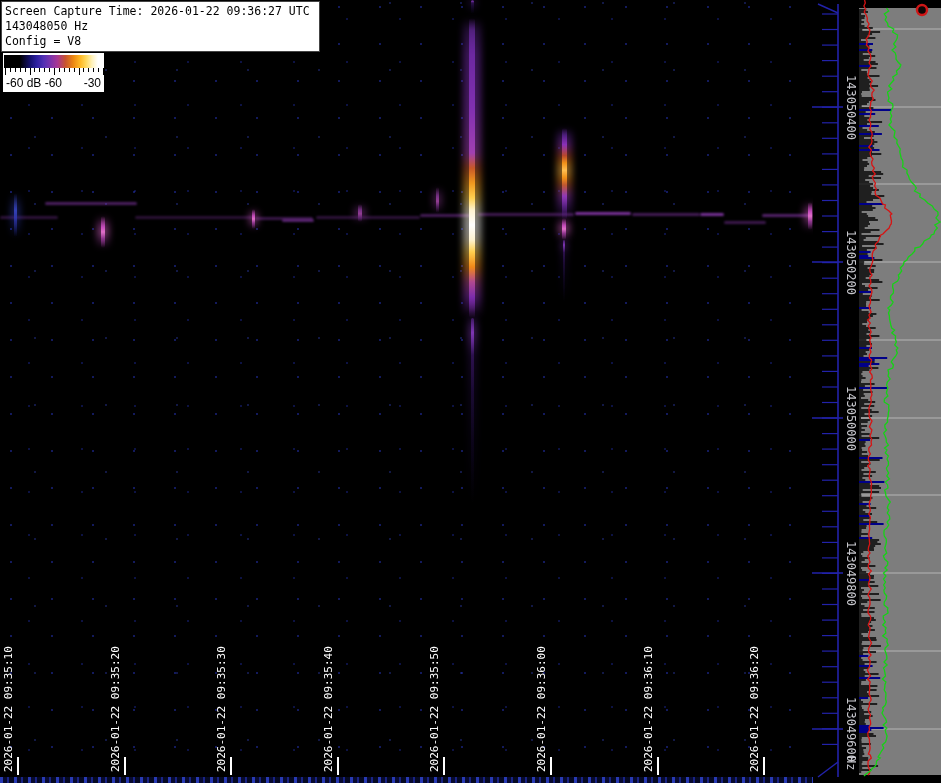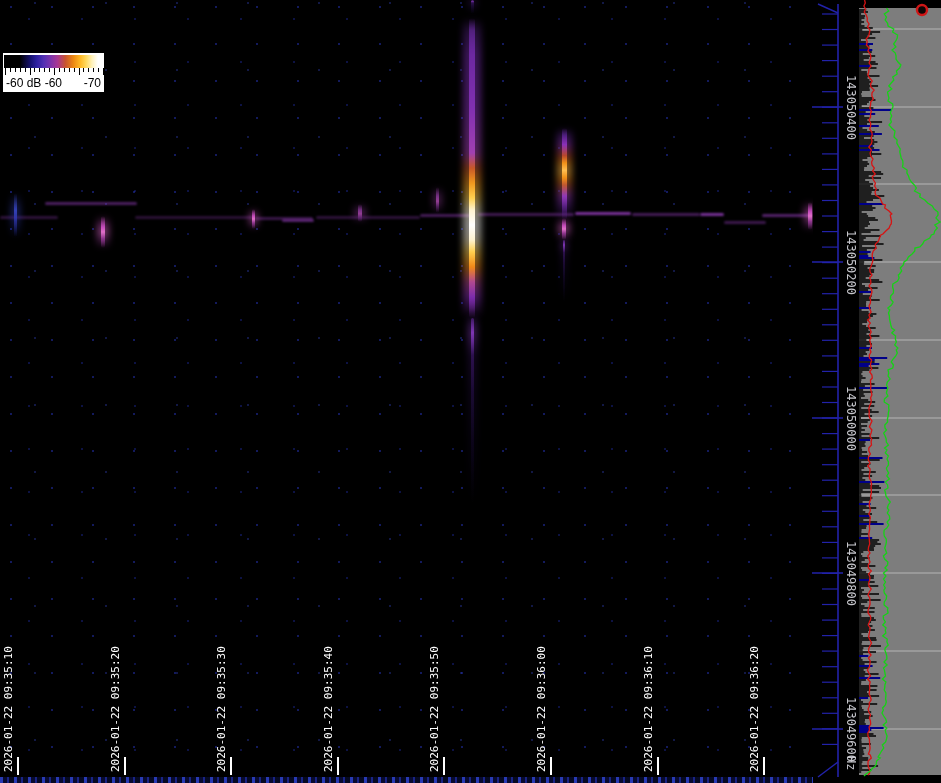--- a/index.html
+++ b/index.html
@@ -226,20 +226,25 @@
         <line x1="0" y1="651" x2="82" y2="651" stroke="#b6b6b6" stroke-width="1"></line>
         <line x1="0" y1="729" x2="82" y2="729" stroke="#b6b6b6" stroke-width="1"></line>
         <path d="M0 10H7.2M0 12H9.0M0 14H2.1M0 16H6.1M0 18H5.5M0 20H2.5M0 22H5.1M0 24H2.3M0 26H5.5M0 28H13.8M0 30H3.3M0 32H21.1M0 34H13.1M0 36H8.7M0 38H16.4M0 40H2.0M0 42H6.9M0 46H10.3M0 48H10.1M0 52H12.8M0 54H3.8M0 56H16.2M0 58H9.9M0 60H4.7M0 62H16.5M0 64H18.9M0 68H17.5M0 70H2.3M0 72H7.9M0 74H8.3M0 76H20.5M0 78H8.6M0 80H10.5M0 82H12.1M0 84H10.4M0 86H19.1M0 88H10.5M0 90H10.8M0 92H3.0M0 94H2.2M0 96H2.7M0 98H13.3M0 100H16.5M0 102H9.9M0 104H8.0M0 106H2.7M0 108H14.4M0 112H6.7M0 116H5.3M0 118H10.6M0 120H8.4M0 122H23.1M0 124H8.0M0 128H3.5M0 130H8.1M0 132H15.8M0 136H14.6M0 138H5.0M0 140H15.2M0 142H18.4M0 144H15.3M0 148H15.1M0 152H13.0M0 154H22.3M0 156H13.0M0 158H8.3M0 160H3.5M0 162H8.7M0 164H10.1M0 166H8.0M0 168H5.2M0 170H5.0M0 172H22.1M0 174H24.2M0 176H9.7M0 178H22.0M0 180H6.2M0 182H10.1M0 184H14.1M0 186H11.2M0 188H14.1M0 190H19.9M0 192H12.7M0 194H12.2M0 196H25.3M0 198H20.8M0 200H14.0M0 202H7.5M0 206H13.2M0 208H16.5M0 210H13.8M0 212H2.7M0 214H7.8M0 216H9.1M0 218H16.3M0 220H18.9M0 222H10.0M0 224H11.0M0 226H8.9M0 228H5.7M0 230H20.5M0 232H11.7M0 234H2.5M0 236H21.6M0 238H6.8M0 240H4.6M0 242H19.5M0 244H24.6M0 246H3.1M0 248H17.5M0 250H7.9M0 254H8.6M0 260H23.4M0 262H5.2M0 264H4.9M0 266H16.7M0 268H8.6M0 270H15.2M0 272H15.1M0 274H12.3M0 276H10.5M0 278H6.7M0 280H20.1M0 282H23.4M0 284H3.0M0 286H6.0M0 288H18.6M0 290H9.1M0 294H3.8M0 296H12.7M0 298H11.8M0 300H20.7M0 302H7.2M0 304H7.0M0 306H7.1M0 310H2.6M0 312H9.6M0 314H17.4M0 316H13.9M0 318H10.4M0 320H9.7M0 322H8.1M0 324H3.3M0 326H7.1M0 328H16.7M0 330H9.4M0 332H11.3M0 334H7.5M0 336H20.4M0 338H11.7M0 340H7.4M0 342H11.3M0 344H13.0M0 346H7.4M0 350H10.1M0 352H6.7M0 354H8.0M0 356H4.5M0 362H15.6M0 368H19.4M0 370H10.4M0 372H3.4M0 374H2.3M0 376H3.6M0 378H6.6M0 380H2.4M0 382H2.0M0 384H15.6M0 386H5.9M0 390H4.1M0 392H13.5M0 394H4.7M0 396H5.8M0 398H2.0M0 400H9.2M0 402H16.2M0 404H5.2M0 406H15.3M0 408H2.2M0 410H12.7M0 412H19.7M0 414H5.5M0 416H13.1M0 418H2.0M0 420H10.9M0 422H8.7M0 424H2.0M0 426H8.1M0 428H2.5M0 430H5.9M0 432H2.2M0 434H10.7M0 436H2.5M0 438H20.2M0 442H6.6M0 444H5.7M0 446H6.5M0 448H2.6M0 450H3.1M0 452H8.1M0 454H2.8M0 456H9.0M0 460H20.7M0 462H2.2M0 464H11.4M0 466H8.3M0 468H5.2M0 470H2.5M0 472H16.8M0 474H4.4M0 476H13.1M0 478H3.4M0 480H6.3M0 484H10.9M0 486H20.2M0 488H22.0M0 490H3.7M0 492H20.1M0 494H2.2M0 496H2.4M0 498H13.4M0 500H11.4M0 502H3.6M0 506H7.5M0 508H17.2M0 510H3.8M0 512H6.3M0 514H13.0M0 518H11.7M0 520H4.3M0 522H18.2M0 526H7.6M0 528H7.1M0 530H2.6M0 532H2.4M0 534H8.9M0 536H2.1M0 540H20.1M0 542H18.4M0 544H21.8M0 546H16.2M0 548H14.9M0 550H15.0M0 552H4.3M0 554H2.0M0 556H3.3M0 558H10.6M0 560H5.8M0 562H2.5M0 564H9.0M0 566H16.4M0 568H2.0M0 570H3.1M0 572H7.2M0 574H11.1M0 576H15.0M0 578H14.8M0 582H15.7M0 584H8.9M0 586H19.3M0 588H2.0M0 590H5.0M0 592H3.2M0 594H20.0M0 596H2.0M0 598H3.1M0 600H21.6M0 602H8.3M0 604H2.0M0 606H5.5M0 608H15.8M0 610H4.1M0 612H15.5M0 614H2.2M0 616H2.4M0 618H15.0M0 620H16.8M0 622H12.1M0 624H9.0M0 626H13.5M0 628H10.4M0 630H15.9M0 632H9.0M0 634H2.4M0 636H3.9M0 638H17.1M0 640H17.6M0 642H3.1M0 644H2.6M0 646H21.9M0 648H4.4M0 650H3.7M0 652H17.0M0 654H4.1M0 658H2.2M0 660H3.6M0 662H17.6M0 664H5.6M0 668H9.8M0 670H4.7M0 672H6.3M0 674H19.6M0 676H5.7M0 680H6.9M0 682H2.3M0 684H2.1M0 686H18.4M0 688H10.9M0 690H17.6M0 692H8.0M0 694H9.6M0 696H20.1M0 700H2.0M0 702H4.0M0 704H18.2M0 706H2.5M0 708H3.0M0 710H4.6M0 712H12.2M0 714H5.1M0 716H13.6M0 718H10.9M0 720H6.0M0 722H5.7M0 724H6.8M0 734H14.5M0 736H17.0M0 738H2.8M0 740H2.4M0 742H2.6M0 744H11.9M0 746H2.8M0 748H7.0M0 750H4.3M0 752H4.6M0 754H5.3M0 756H3.4M0 758H9.2M0 760H9.2M0 762H3.4M0 764H2.7M0 766H19.1M0 768H3.2M0 770H12.2M0 772H2.2" stroke="#000000" stroke-width="1.5" fill="none"></path>
         <path d="M0 44H14.0M0 50H13.3M0 66H10.9M0 110H32.8M0 114H16.2M0 126H19.8M0 134H22.9M0 146H13.8M0 150H20.5M0 204H24.1M0 252H11.6M0 256H9.3M0 258H15.4M0 292H12.1M0 308H11.8M0 348H13.0M0 358H28.2M0 360H15.7M0 364H20.3M0 366H9.7M0 388H28.1M0 440H11.1M0 458H23.5M0 482H25.4M0 504H11.6M0 516H10.7M0 524H24.6M0 538H13.2M0 580H10.0M0 656H9.3M0 666H13.6M0 678H21.2M0 698H9.1M0 726H10.8M0 728H24.6M0 730H12.3M0 732H9.0" stroke="#000088" stroke-width="1.8" fill="none"></path>
         <path d="M5.6,0.0L6.3,3.0L4.9,6.0L6.6,9.0L5.3,12.0L7.3,15.0L8.3,18.0L8.1,21.0L10.1,24.0L8.5,27.0L10.9,30.0L10.4,33.0L9.7,36.0L7.2,39.0L8.3,42.0L7.4,45.0L10.1,48.0L8.9,51.0L11.2,54.0L11.9,57.0L11.2,60.0L10.1,63.0L12.1,66.0L9.9,69.0L9.7,72.0L8.8,75.0L10.7,78.0L13.2,81.0L11.6,84.0L11.9,87.0L15.1,90.0L13.0,93.0L12.9,96.0L14.4,99.0L11.7,102.0L11.6,105.0L10.7,108.0L12.4,111.0L11.5,114.0L11.6,117.0L10.0,120.0L11.6,123.0L11.7,126.0L10.6,129.0L12.8,132.0L13.2,135.0L12.0,138.0L13.1,141.0L12.2,144.0L9.8,147.0L12.4,150.0L11.1,153.0L11.7,156.0L14.0,159.0L12.6,162.0L13.0,165.0L15.3,168.0L13.7,171.0L16.2,174.0L13.2,177.0L14.5,180.0L16.4,183.0L15.6,186.0L17.3,189.0L16.0,192.0L16.7,195.0L20.9,198.0L22.3,201.0L23.5,204.0L26.4,205.0L25.7,208.0L30.0,211.0L32.8,214.0L31.3,215.0L31.8,218.0L32.5,221.0L32.2,224.0L31.3,225.0L30.1,228.0L26.8,231.0L23.9,234.0L21.8,235.0L20.5,238.0L19.5,241.0L16.5,244.0L16.2,245.0L17.1,248.0L14.2,251.0L13.3,254.0L13.2,257.0L14.0,260.0L13.2,263.0L12.1,266.0L10.8,269.0L11.1,272.0L13.0,275.0L10.6,278.0L11.6,280.0L11.9,283.0L10.0,286.0L12.4,289.0L13.0,292.0L12.1,295.0L10.7,298.0L11.6,300.0L11.4,303.0L10.0,306.0L10.8,309.0L12.1,312.0L9.9,315.0L11.1,318.0L8.6,320.0L11.3,323.0L9.3,326.0L10.9,329.0L12.2,332.0L10.6,335.0L12.1,338.0L10.7,340.0L11.4,343.0L12.2,346.0L10.8,349.0L12.0,352.0L10.4,355.0L10.3,358.0L12.6,360.0L11.8,363.0L11.4,366.0L12.7,369.0L10.7,372.0L12.9,375.0L13.3,378.0L11.5,380.0L11.6,383.0L11.9,386.0L11.6,389.0L12.3,392.0L12.9,395.0L11.5,398.0L12.2,400.0L12.0,403.0L10.5,406.0L9.9,409.0L10.3,412.0L10.0,415.0L10.7,418.0L13.0,421.0L11.6,424.0L10.4,427.0L12.9,430.0L12.1,433.0L10.9,436.0L12.7,439.0L12.1,442.0L12.5,445.0L9.8,448.0L9.9,451.0L11.4,454.0L9.5,457.0L9.3,460.0L11.1,463.0L8.8,466.0L11.1,469.0L10.9,472.0L10.3,475.0L10.4,478.0L11.9,481.0L12.6,484.0L12.0,487.0L12.3,490.0L12.4,493.0L11.6,496.0L11.9,499.0L10.6,502.0L10.2,505.0L11.0,508.0L11.3,511.0L9.8,514.0L11.4,517.0L10.9,520.0L10.8,523.0L10.4,526.0L10.7,529.0L10.1,532.0L9.7,535.0L10.2,538.0L10.4,541.0L10.7,544.0L9.6,547.0L9.2,550.0L11.0,553.0L8.8,556.0L9.9,559.0L11.0,562.0L9.3,565.0L9.4,568.0L12.3,571.0L9.5,574.0L11.0,577.0L10.7,580.0L9.7,583.0L9.9,586.0L12.2,589.0L10.3,592.0L9.0,595.0L10.8,598.0L10.9,601.0L11.1,604.0L10.2,607.0L9.1,610.0L9.1,613.0L11.4,616.0L11.8,619.0L10.4,622.0L9.2,625.0L11.2,628.0L10.7,631.0L10.2,634.0L9.6,637.0L11.0,640.0L12.5,643.0L10.9,646.0L9.7,649.0L9.7,652.0L12.0,655.0L9.5,658.0L11.2,661.0L10.9,664.0L10.4,667.0L8.4,670.0L9.9,673.0L11.5,676.0L8.7,679.0L11.2,682.0L10.5,685.0L10.8,688.0L10.5,691.0L10.2,694.0L11.4,697.0L12.2,700.0L10.2,703.0L10.4,706.0L9.1,709.0L9.9,712.0L11.5,715.0L10.4,718.0L11.4,721.0L11.7,724.0L10.1,727.0L10.5,730.0L8.8,733.0L9.0,736.0L10.4,739.0L10.5,742.0L10.7,745.0L11.1,748.0L10.6,751.0L9.4,754.0L11.2,755.0L12.3,758.0L9.1,761.0L9.0,764.0L9.4,767.0L10.7,770.0L10.6,773.0L9.0,775.0" stroke="#d61414" stroke-width="1.3" fill="none"></path>
         <path d="M27.6,8.0L29.7,11.0L25.3,14.0L27.5,17.0L26.1,20.0L28.5,23.0L29.1,26.0L34.8,29.0L33.6,32.0L38.6,35.0L38.2,38.0L36.8,41.0L34.6,44.0L36.9,47.0L33.0,50.0L36.3,53.0L37.1,56.0L37.0,59.0L39.0,62.0L41.9,65.0L40.6,68.0L37.4,71.0L38.2,74.0L33.7,77.0L34.9,80.0L32.2,83.0L29.8,86.0L32.8,89.0L28.6,92.0L29.1,95.0L30.0,98.0L29.0,101.0L33.6,104.0L34.0,107.0L32.5,110.0L31.3,113.0L32.7,116.0L31.3,119.0L32.4,122.0L30.0,125.0L32.7,128.0L36.0,131.0L35.5,134.0L35.0,137.0L38.1,140.0L37.8,143.0L39.4,146.0L41.2,149.0L40.8,152.0L41.5,155.0L42.2,158.0L43.8,161.0L44.0,164.0L43.5,167.0L48.1,170.0L47.9,173.0L49.5,176.0L50.5,179.0L52.4,182.0L55.3,185.0L57.4,188.0L55.5,191.0L61.3,194.0L60.7,197.0L65.8,200.0L68.7,203.0L73.3,206.0L75.1,209.0L78.9,212.0L79.0,215.0L76.9,218.0L79.7,221.0L81.2,222.0L75.8,225.0L78.4,228.0L75.7,231.0L74.9,234.0L72.3,235.0L70.8,238.0L65.2,241.0L63.6,244.0L60.9,247.0L55.9,248.0L55.8,251.0L53.1,254.0L49.4,257.0L47.9,260.0L45.0,262.0L44.3,265.0L41.3,268.0L42.7,271.0L40.5,274.0L39.3,275.0L40.1,278.0L38.6,281.0L33.8,284.0L33.6,287.0L34.5,290.0L34.4,293.0L31.6,296.0L31.5,299.0L34.1,302.0L32.4,305.0L28.9,308.0L30.8,310.0L29.5,313.0L30.4,316.0L30.5,319.0L31.2,322.0L31.8,325.0L32.7,328.0L35.6,330.0L32.8,333.0L36.6,336.0L36.3,339.0L37.4,342.0L35.7,345.0L38.9,348.0L37.2,350.0L38.3,353.0L36.8,356.0L34.2,359.0L32.2,362.0L34.5,365.0L33.7,368.0L29.0,370.0L29.7,373.0L29.1,376.0L31.1,379.0L28.3,382.0L27.6,385.0L28.9,388.0L28.1,390.0L27.4,393.0L28.9,396.0L25.4,399.0L25.2,402.0L29.9,405.0L29.7,408.0L30.0,410.0L29.3,413.0L29.2,416.0L28.4,419.0L28.6,422.0L25.8,425.0L26.0,428.0L27.5,430.0L24.7,433.0L26.1,436.0L27.2,439.0L27.3,442.0L29.4,445.0L25.6,448.0L28.0,450.0L26.3,453.0L29.4,456.0L28.0,459.0L29.4,462.0L29.4,465.0L27.4,468.0L28.0,470.0L29.6,473.0L27.8,476.0L30.4,479.0L26.5,482.0L28.5,485.0L29.0,488.0L25.7,490.0L26.5,493.0L27.0,496.0L29.0,499.0L31.3,502.0L29.3,505.0L28.3,508.0L29.8,510.0L28.3,513.0L30.4,516.0L30.8,519.0L28.1,522.0L29.7,525.0L27.8,528.0L25.2,530.0L24.9,533.0L25.3,536.0L27.2,539.0L27.4,542.0L26.7,545.0L25.7,548.0L26.5,550.0L27.7,553.0L24.4,556.0L25.6,559.0L28.9,562.0L28.5,565.0L25.9,568.0L28.2,570.0L24.5,573.0L26.9,576.0L24.5,579.0L26.5,582.0L24.6,585.0L26.3,588.0L24.9,590.0L25.3,593.0L27.7,596.0L27.2,599.0L25.3,602.0L25.1,605.0L28.9,608.0L28.5,610.0L29.1,613.0L24.2,616.0L24.5,619.0L26.4,622.0L23.7,625.0L27.1,628.0L26.2,630.0L26.9,633.0L23.7,636.0L28.2,639.0L27.9,642.0L29.2,645.0L26.2,648.0L25.8,650.0L26.9,653.0L27.8,656.0L27.9,659.0L25.0,662.0L28.1,665.0L24.5,668.0L25.4,670.0L25.9,673.0L26.5,676.0L23.4,679.0L26.9,682.0L25.9,685.0L25.7,688.0L25.2,690.0L26.9,693.0L26.9,696.0L26.6,699.0L27.3,702.0L26.4,705.0L23.6,708.0L24.4,710.0L23.0,713.0L24.7,716.0L26.7,719.0L27.6,722.0L24.2,725.0L27.8,728.0L26.2,730.0L26.9,733.0L28.1,736.0L27.5,739.0L26.6,742.0L23.3,745.0L24.8,748.0L22.5,751.0L20.9,754.0L19.0,757.0L21.2,758.0L17.5,761.0L17.3,764.0L15.6,767.0L13.6,768.0L11.3,771.0L7.0,774.0L5.0,776.0" stroke="#16d216" stroke-width="1.3" fill="none"></path>
         <circle cx="63" cy="10" r="5" fill="#0d0505" stroke="#cf1616" stroke-width="2.4"></circle>
       </svg>
   </div>
 
+  <div class="info-box">
+    <div>Screen Capture Time: 2026-01-22 09:36:27 UTC</div>
+    <div>143048050 Hz</div>
+    <div>Config = V8</div>
+  </div>
 
   <div class="colorbar">
     <div class="cb-gradient"></div>
     <div class="cb-ruler">
         <div class="cb-tick" style="left: 1px; height: 7px;"></div>
         <div class="cb-tick" style="left: 5.9px; height: 4px;"></div>
         <div class="cb-tick" style="left: 10.8px; height: 4px;"></div>
         <div class="cb-tick" style="left: 15.7px; height: 4px;"></div>
         <div class="cb-tick" style="left: 20.6px; height: 4px;"></div>
         <div class="cb-tick" style="left: 25.5px; height: 7px;"></div>
@@ -255,17 +260,17 @@
         <div class="cb-tick" style="left: 74.5px; height: 7px;"></div>
         <div class="cb-tick" style="left: 79.4px; height: 4px;"></div>
         <div class="cb-tick" style="left: 84.3px; height: 4px;"></div>
         <div class="cb-tick" style="left: 89.2px; height: 4px;"></div>
         <div class="cb-tick" style="left: 94.1px; height: 4px;"></div>
         <div class="cb-tick" style="left: 99px; height: 7px;"></div>
       </div>
     <div class="cb-labels">
       <span>-60 dB -60</span>
       <span class="sp"></span>
-      <span>-70</span>
+      <span>-30</span>
     </div>
   </div>
 
 </div>
 
 </body></html>

